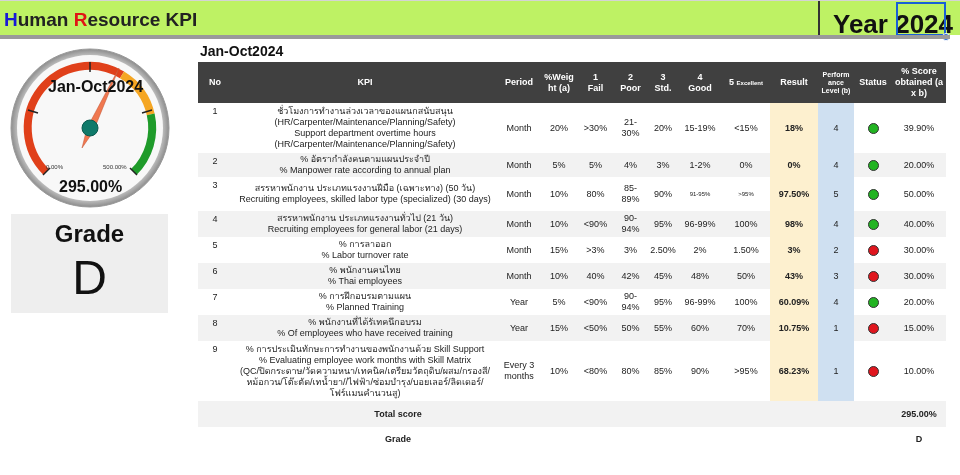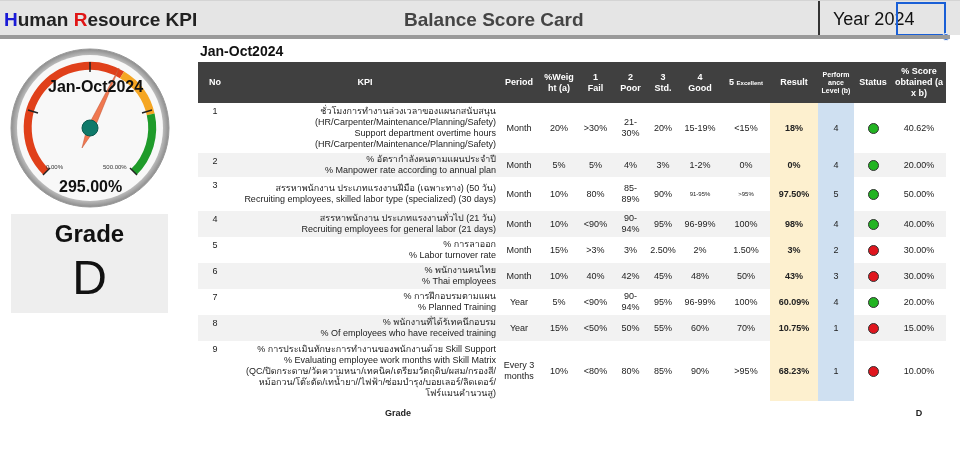--- a/index.html
+++ b/index.html
@@ -1,58 +1,57 @@
 <!DOCTYPE html>
 <html><head>
 <meta charset="utf-8">
 <style>
   * { box-sizing: border-box; margin: 0; padding: 0; }
   html, body { width: 960px; height: 475px; overflow: hidden; background: #ffffff; font-family: "Liberation Sans", sans-serif; color: #111; }
-  .topbar { position: absolute; left: 0; top: 0; width: 960px; height: 35px; background: #e5e5e5; border-top: 1px solid #d4d4d4; }
+  .topbar { position: absolute; left: 0; top: 0; width: 960px; height: 35px; background: #bef264; border-top: 1px solid #d4d4d4; }
   .topbar .title-left { position: absolute; left: 4px; top: 8px; font-size: 19px; font-weight: bold; color: #222; }
   .topbar .title-left .h { color: #1a1ad6; }
   .topbar .title-left .r { color: #e01515; }
   .topbar .title-center { position: absolute; left: 404px; top: 8px; font-size: 19px; font-weight: bold; color: #444; }
   .topbar .year-sep { position: absolute; left: 818px; top: 0; width: 2px; height: 35px; background: #333; }
-  .topbar .year { position: absolute; left: 833px; top: 8px; font-size: 18px; font-weight: normal; color: #111; }
+  .topbar .year { position: absolute; left: 833px; top: 8px; font-size: 26px; font-weight: bold; color: #111; }
   .topbar .sel-cell { position: absolute; left: 896px; top: 1px; width: 50px; height: 34px; border: 2px solid #1a5fd6; }
   .topbar .sel-handle { position: absolute; left: 942px; top: 32px; width: 8px; height: 8px; border-radius: 50%; background: #1a5fd6; border: 1px solid #fff; }
   .topbar-bottom { position: absolute; left: 0; top: 35px; width: 950px; height: 4px; background: #9a9a9a; }
 
   .gauge { position: absolute; left: 10px; top: 48px; width: 170px; height: 160px; }
   .grade-box { position: absolute; left: 11px; top: 214px; width: 157px; height: 99px; background: #eeeeee; }
   .grade-box .label { position: absolute; left: 0; width: 100%; top: 6px; text-align: center; font-size: 24px; font-weight: bold; }
   .grade-box .value { position: absolute; left: 0; width: 100%; top: 36px; text-align: center; font-size: 48px; font-weight: normal; }
 
   .section-title { position: absolute; left: 200px; top: 43px; font-size: 14px; font-weight: bold; }
 
   table.kpi { position: absolute; left: 198px; top: 62px; width: 748px; border-collapse: collapse; font-size: 9px; table-layout: fixed; }
   table.kpi th { background: #404040; color: #fff; font-weight: bold; height: 41px; text-align: center; vertical-align: middle; padding: 0 2px; line-height: 11px; }
   table.kpi th.tiny { font-size: 7px; line-height: 8px; }
   table.kpi th .small { font-size: 6px; font-weight: bold; }
   table.kpi td { text-align: center; vertical-align: middle; padding: 1px 2px; line-height: 11px; color: #222; }
-  table.kpi td.kpi-text { text-align: right; }
+  table.kpi td.kpi-text { text-align: center; }
   table.kpi td.res { background: #fdf0cf; font-weight: bold; }
   table.kpi td.lvl { background: #cfe0f1; }
   table.kpi tr.alt td { background: #f2f2f2; }
   table.kpi tr.alt td.res { background: #fdf0cf; }
   table.kpi tr.alt td.lvl { background: #cfe0f1; }
   table.kpi td .tiny { font-size: 6px; }
   .dot { display: inline-block; width: 11px; height: 11px; border-radius: 50%; border: 1px solid #333; vertical-align: middle; }
   tr.total td { background: #f2f2f2; height: 26px; font-weight: bold; }
   tr.grade td { height: 25px; font-weight: bold; }
 </style>
 </head>
 <body>
 
 <div class="topbar">
   <div class="title-left">
     <span class="h">H</span><span>uman </span><span class="r">R</span><span>esource KPI</span>
   </div>
-  <div class="title-center">Balance Score Card</div>
   <div class="year-sep"></div>
   <div class="year">Year 2024</div>
   <div class="sel-cell"></div>
   <div class="sel-handle"></div>
 </div>
 <div class="topbar-bottom"></div>
 
 <div class="gauge">
   <svg width="170" height="160" viewBox="0 0 170 160">
     <defs>
@@ -133,21 +132,21 @@
         <td>Month</td>
         <td>20%</td>
         <td>&gt;30%</td>
         <td>21-30%</td>
         <td>20%</td>
         <td><span>15-19%</span></td>
         <td><span>&lt;15%</span></td>
         <td class="res">18%</td>
         <td class="lvl">4</td>
         <td><span class="dot" style="background:#22b422"></span></td>
-        <td>40.62%</td>
+        <td>39.90%</td>
       </tr>
       <tr class="alt" style="height: 22px;">
         <td style="vertical-align:top;padding-top:3px;">2</td>
         <td class="kpi-text"><span>% อัตรากำลังคนตามแผนประจำปี</span><br><span>% Manpower rate according to annual plan</span></td>
         <td>Month</td>
         <td>5%</td>
         <td>5%</td>
         <td>4%</td>
         <td>3%</td>
         <td><span>1-2%</span></td>
@@ -257,19 +256,24 @@
         <td>85%</td>
         <td><span>90%</span></td>
         <td><span>&gt;95%</span></td>
         <td class="res">68.23%</td>
         <td class="lvl">1</td>
         <td><span class="dot" style="background:#e0161e"></span></td>
         <td>10.00%</td>
       </tr>
     </tbody>
   <tbody>
+    <tr class="total">
+      <td colspan="3" style="text-align:center;padding-left:60px;">Total score</td>
+      <td colspan="9"></td>
+      <td>295.00%</td>
+    </tr>
     <tr class="grade">
       <td colspan="3" style="text-align:center;padding-left:60px;">Grade</td>
       <td colspan="9"></td>
       <td>D</td>
     </tr>
   </tbody>
 </table>
 
 </body></html>

